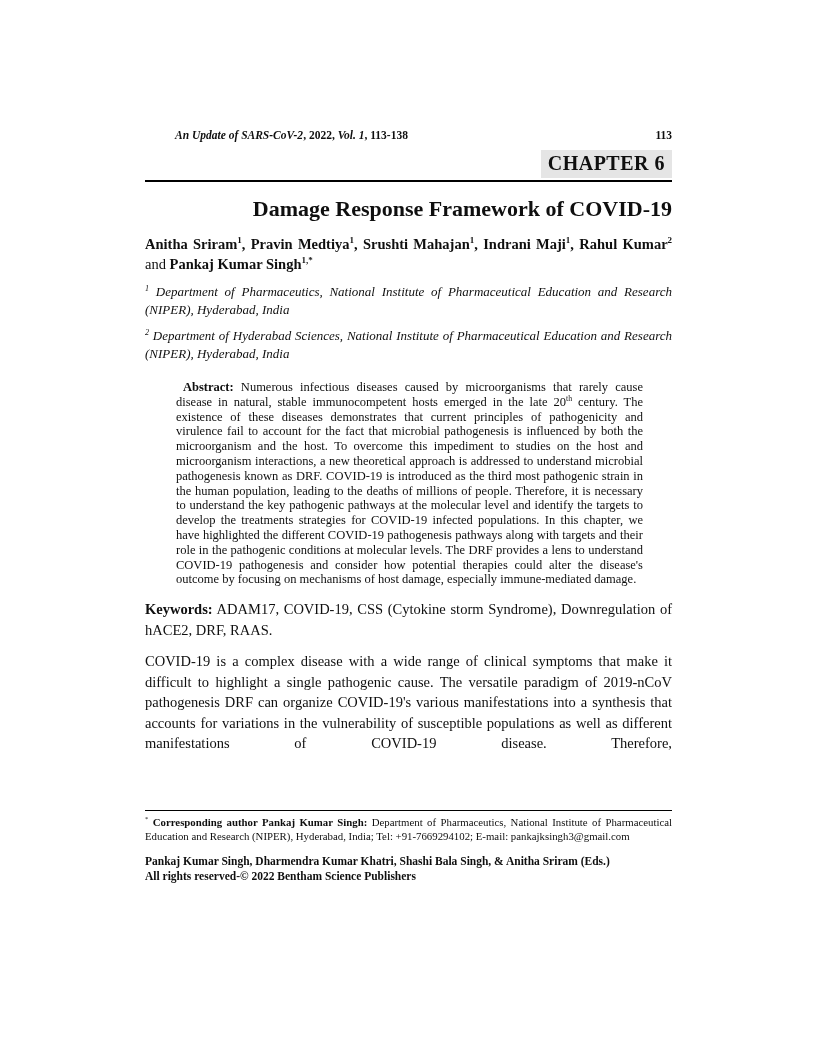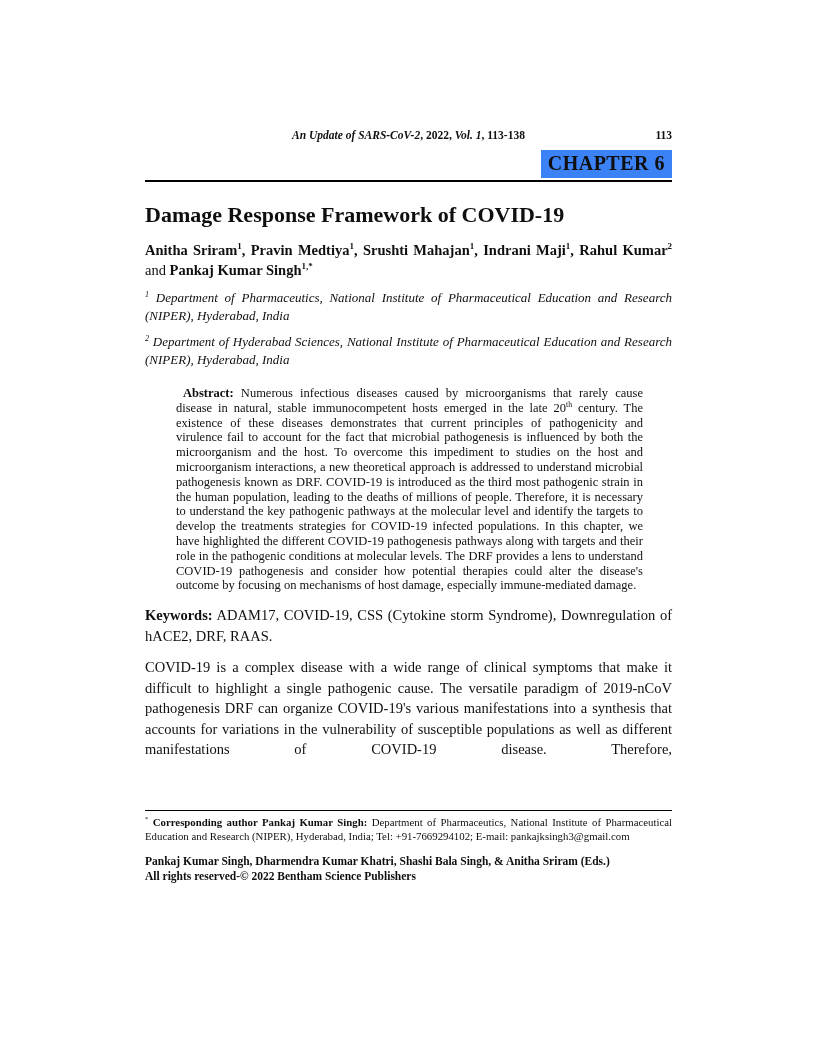--- a/index.html
+++ b/index.html
@@ -17,51 +17,52 @@
     left: 145px; top: 0;
     width: 527px;
     padding-top: 128px;
   }
   sup { font-size: 0.62em; line-height: 0; vertical-align: super; }
 
   
   .running-head {
     position: relative;
     font-size: 11.5px; font-weight: bold;
-    text-align: center;
+    text-align: left;
     line-height: 14px;
     padding: 0 30px;
   }
   .running-head .it { font-style: italic; }
   .page-number {
     position: absolute; right: -30px; top: 0;
     font-style: normal;
     right: 0;
   }
 
   
   .chapter-row {
     margin-top: 8px;
     text-align: right;
     border-bottom: 2px solid #000;
     padding-bottom: 2px;
   }
   .chapter-badge {
     display: inline-block;
-    background: #3b82f6;
+    background: #e5e5e5;
     font-size: 20px; font-weight: bold;
     padding: 2px 7px 3px 7px;
     letter-spacing: 0.5px;
   }
 
   
   .article-title {
-    margin-top: 19px;
+    margin-top: 13px;
     font-size: 22px; font-weight: bold;
     line-height: 27px;
+    text-align: right;
   }
   .authors {
     margin-top: 13px;
     font-size: 14.5px; font-weight: bold;
     line-height: 19.5px;
     text-align: justify;
   }
   .authors .normal-weight { font-weight: normal; }
   .affiliation {
     margin-top: 9px;

